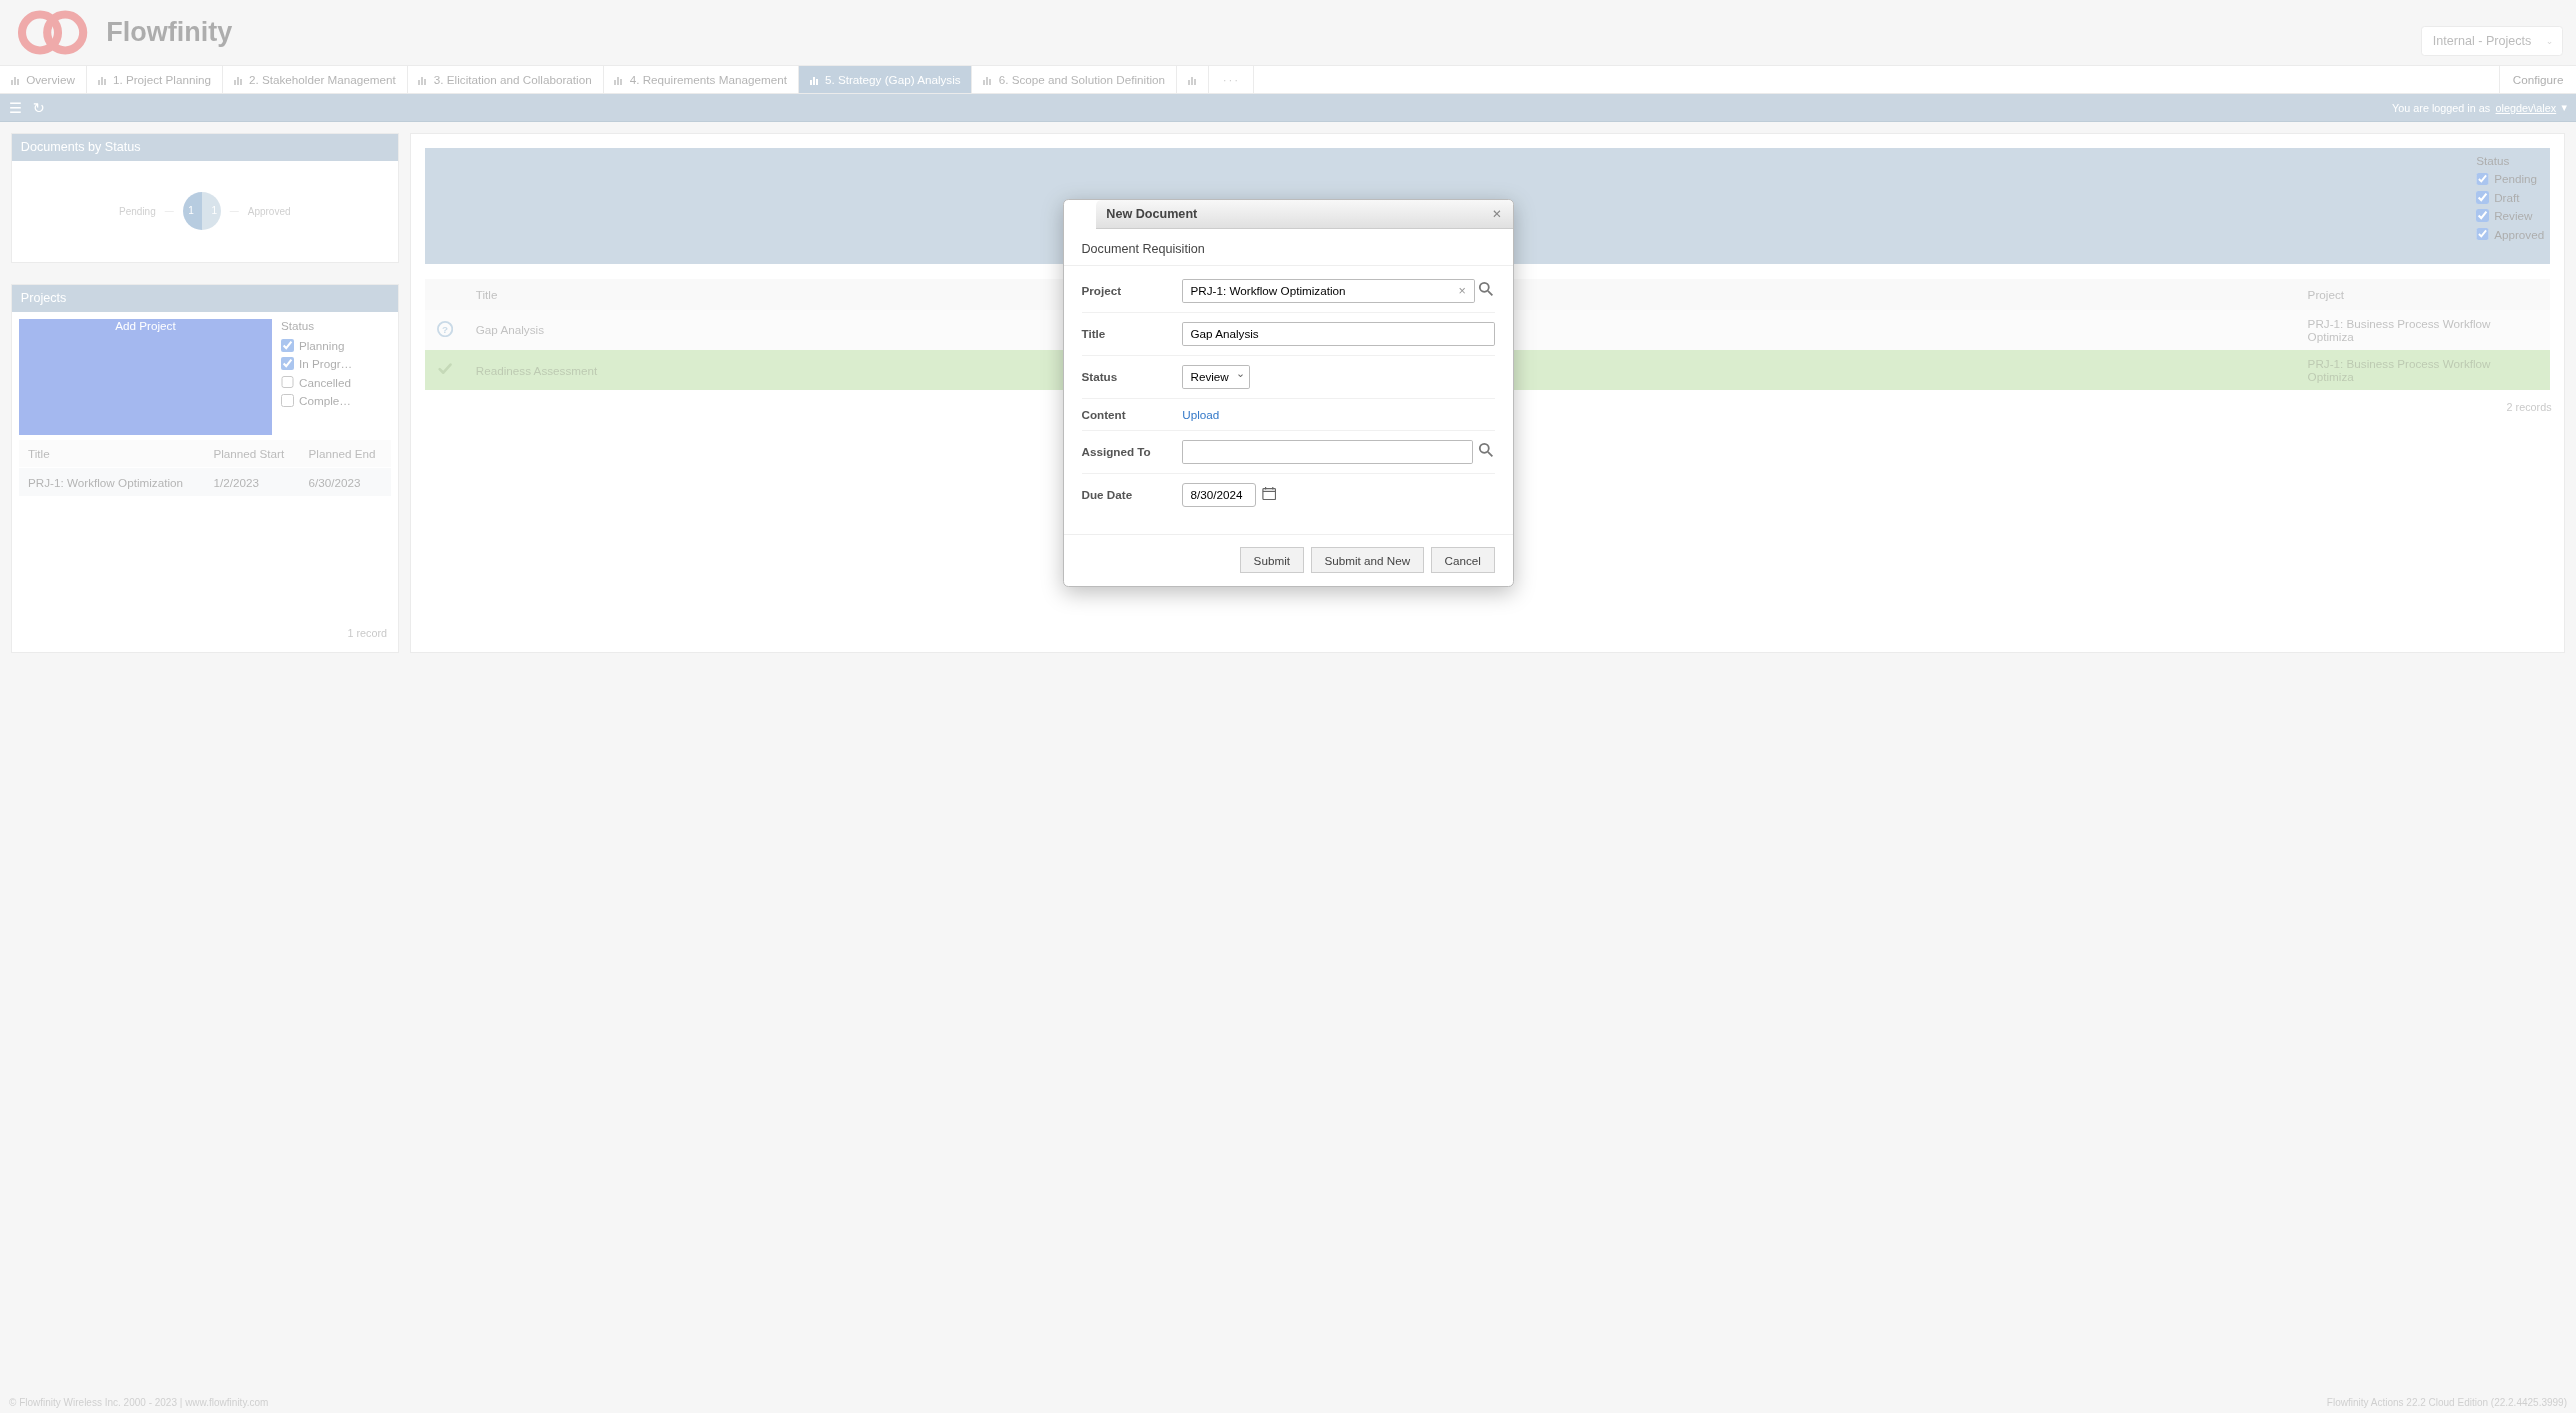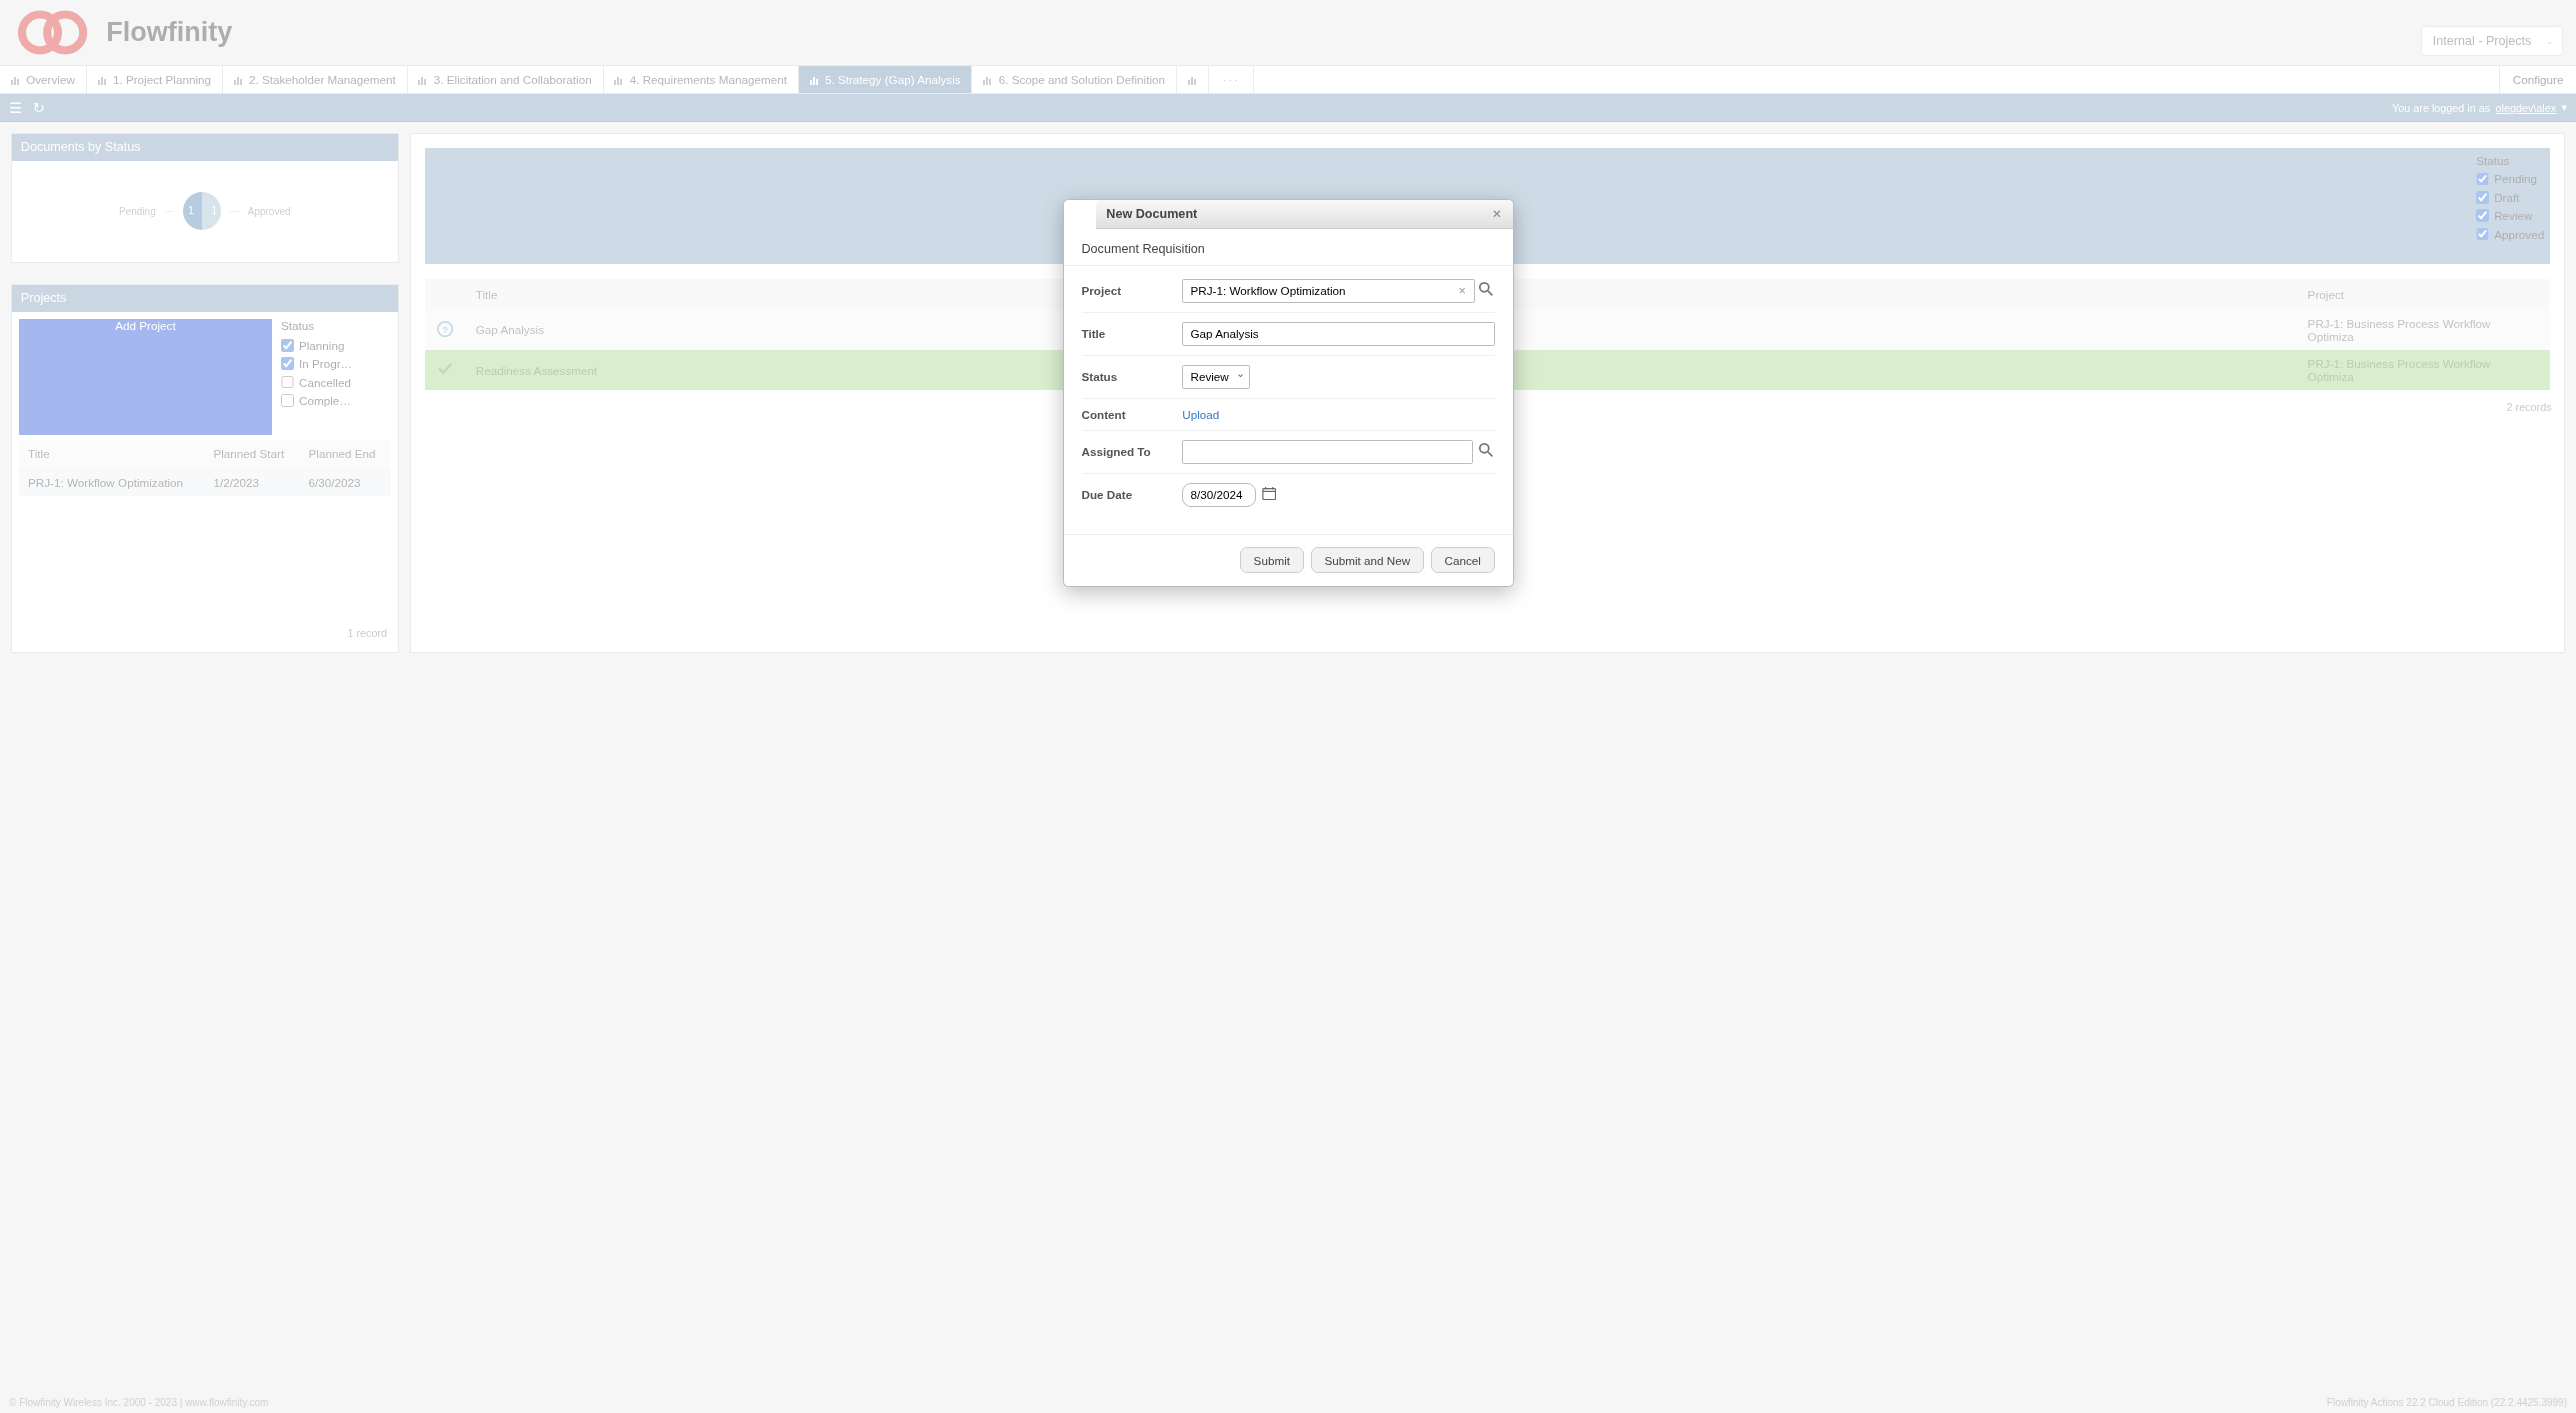--- a/index.html
+++ b/index.html
@@ -92,24 +92,24 @@
 .form-row:last-child { border-bottom: none; }
 .form-row label { width: 90px; font-size: 11.7px; font-weight: 600; color: #555; }
 .input-wrap { flex: 1; display: flex; align-items: center; gap: 5.4px; }
 .text-input { flex: 1; border: 0.9px solid #bbb; border-radius: 1.8px; padding: 4.5px 7.2px; font-size: 11.7px; }
 .select-input { border: 0.9px solid #bbb; border-radius: 1.8px; padding: 4.5px 20px 4.5px 7.2px; font-size: 11.7px; background: #fff; appearance: none; position: relative; }
 .select-wrap { position: relative; display: inline-block; }
 .select-wrap::after { content: "⌄"; position: absolute; right: 5.4px; top: 2.7px; font-size: 10.8px; color: #666; pointer-events: none; }
 .clear-x { color: #999; cursor: pointer; margin-left: -21.7px; margin-right: 7.2px; font-size: 12.6px; }
 .search-ico { color: #888; font-size: 14.4px; cursor: pointer; }
 .link { color: #3378c8; cursor: pointer; }
-.date-input { width: 74px; border: 0.9px solid #bbb; border-radius: 9px; padding: 4.5px 7.2px; font-size: 11.7px; }
+.date-input { width: 74px; border: 0.9px solid #bbb; border-radius: 3px; padding: 4.5px 7.2px; font-size: 11.7px; }
 .cal-ico { font-size: 12.6px; color: #666; cursor: pointer; }
 .dialog-actions { border-top: 0.9px solid #eee; padding: 12.6px 18px; display: flex; justify-content: flex-end; gap: 7.2px; }
-.btn { background: #f2f2f2; border: 0.9px solid #ccc; border-radius: 7px; padding: 5.4px 12.6px; font-size: 11.7px; cursor: pointer; color: #444; }
+.btn { background: #f2f2f2; border: 0.9px solid #ccc; border-radius: 0; padding: 5.4px 12.6px; font-size: 11.7px; cursor: pointer; color: #444; }
 
 
 .mini-chart { width: 10px; height: 10px; }
 </style>
 </head>
 <body>
 
 <div class="header">
   <div class="logo-area">
     <svg class="logo-rings" viewBox="0 0 100 52">

